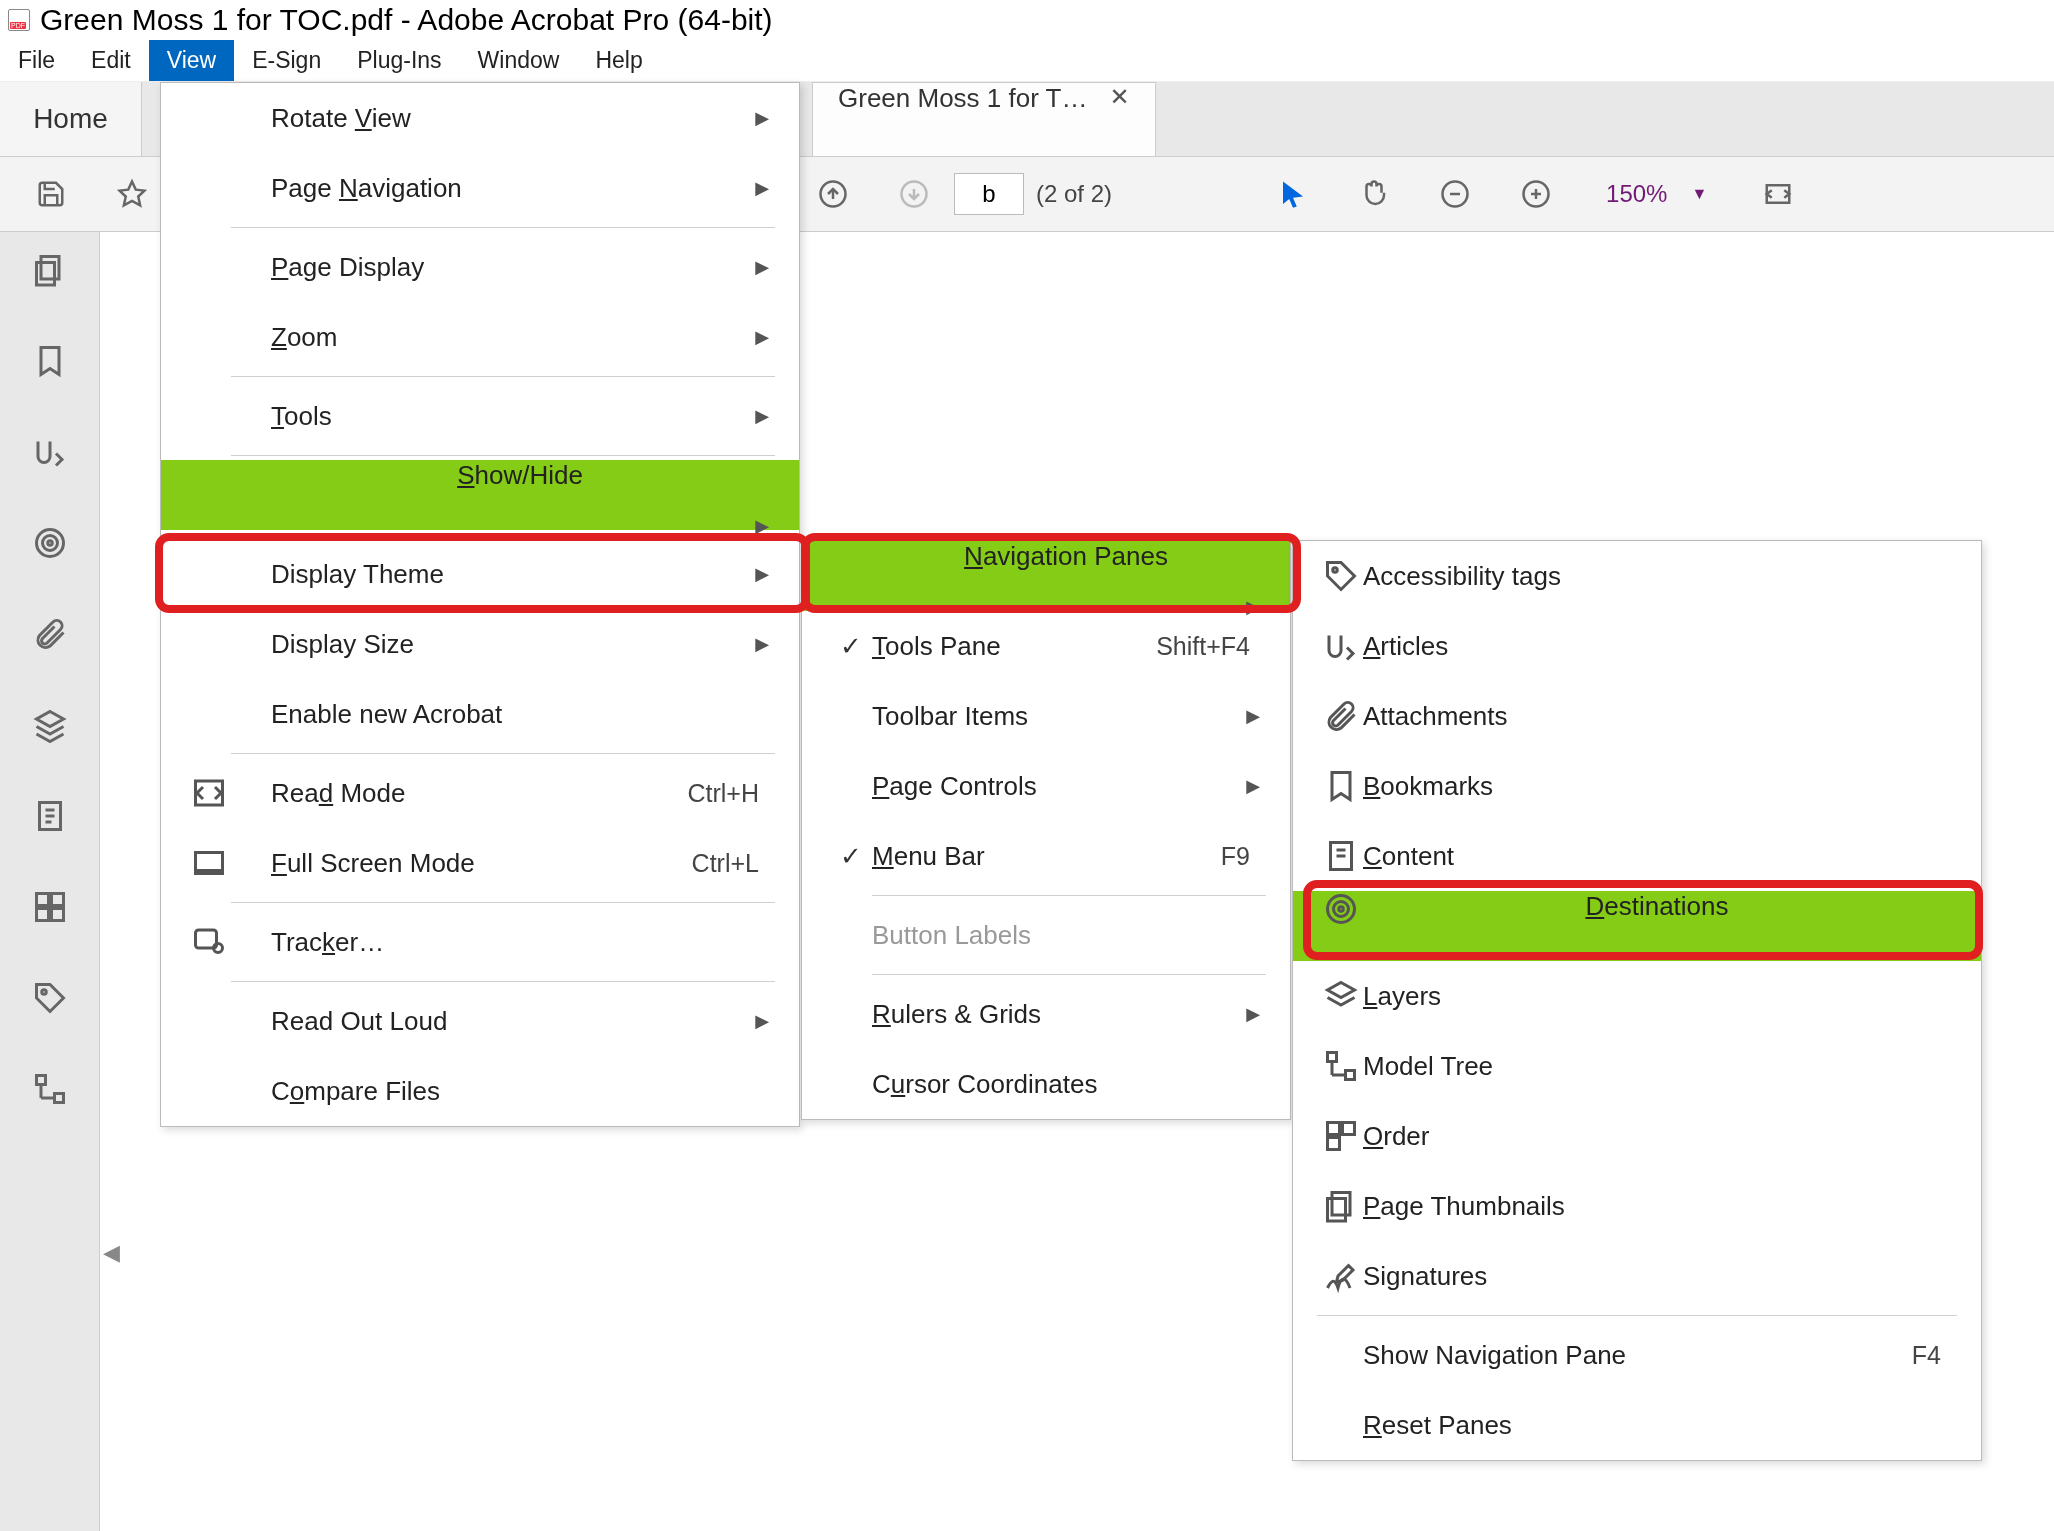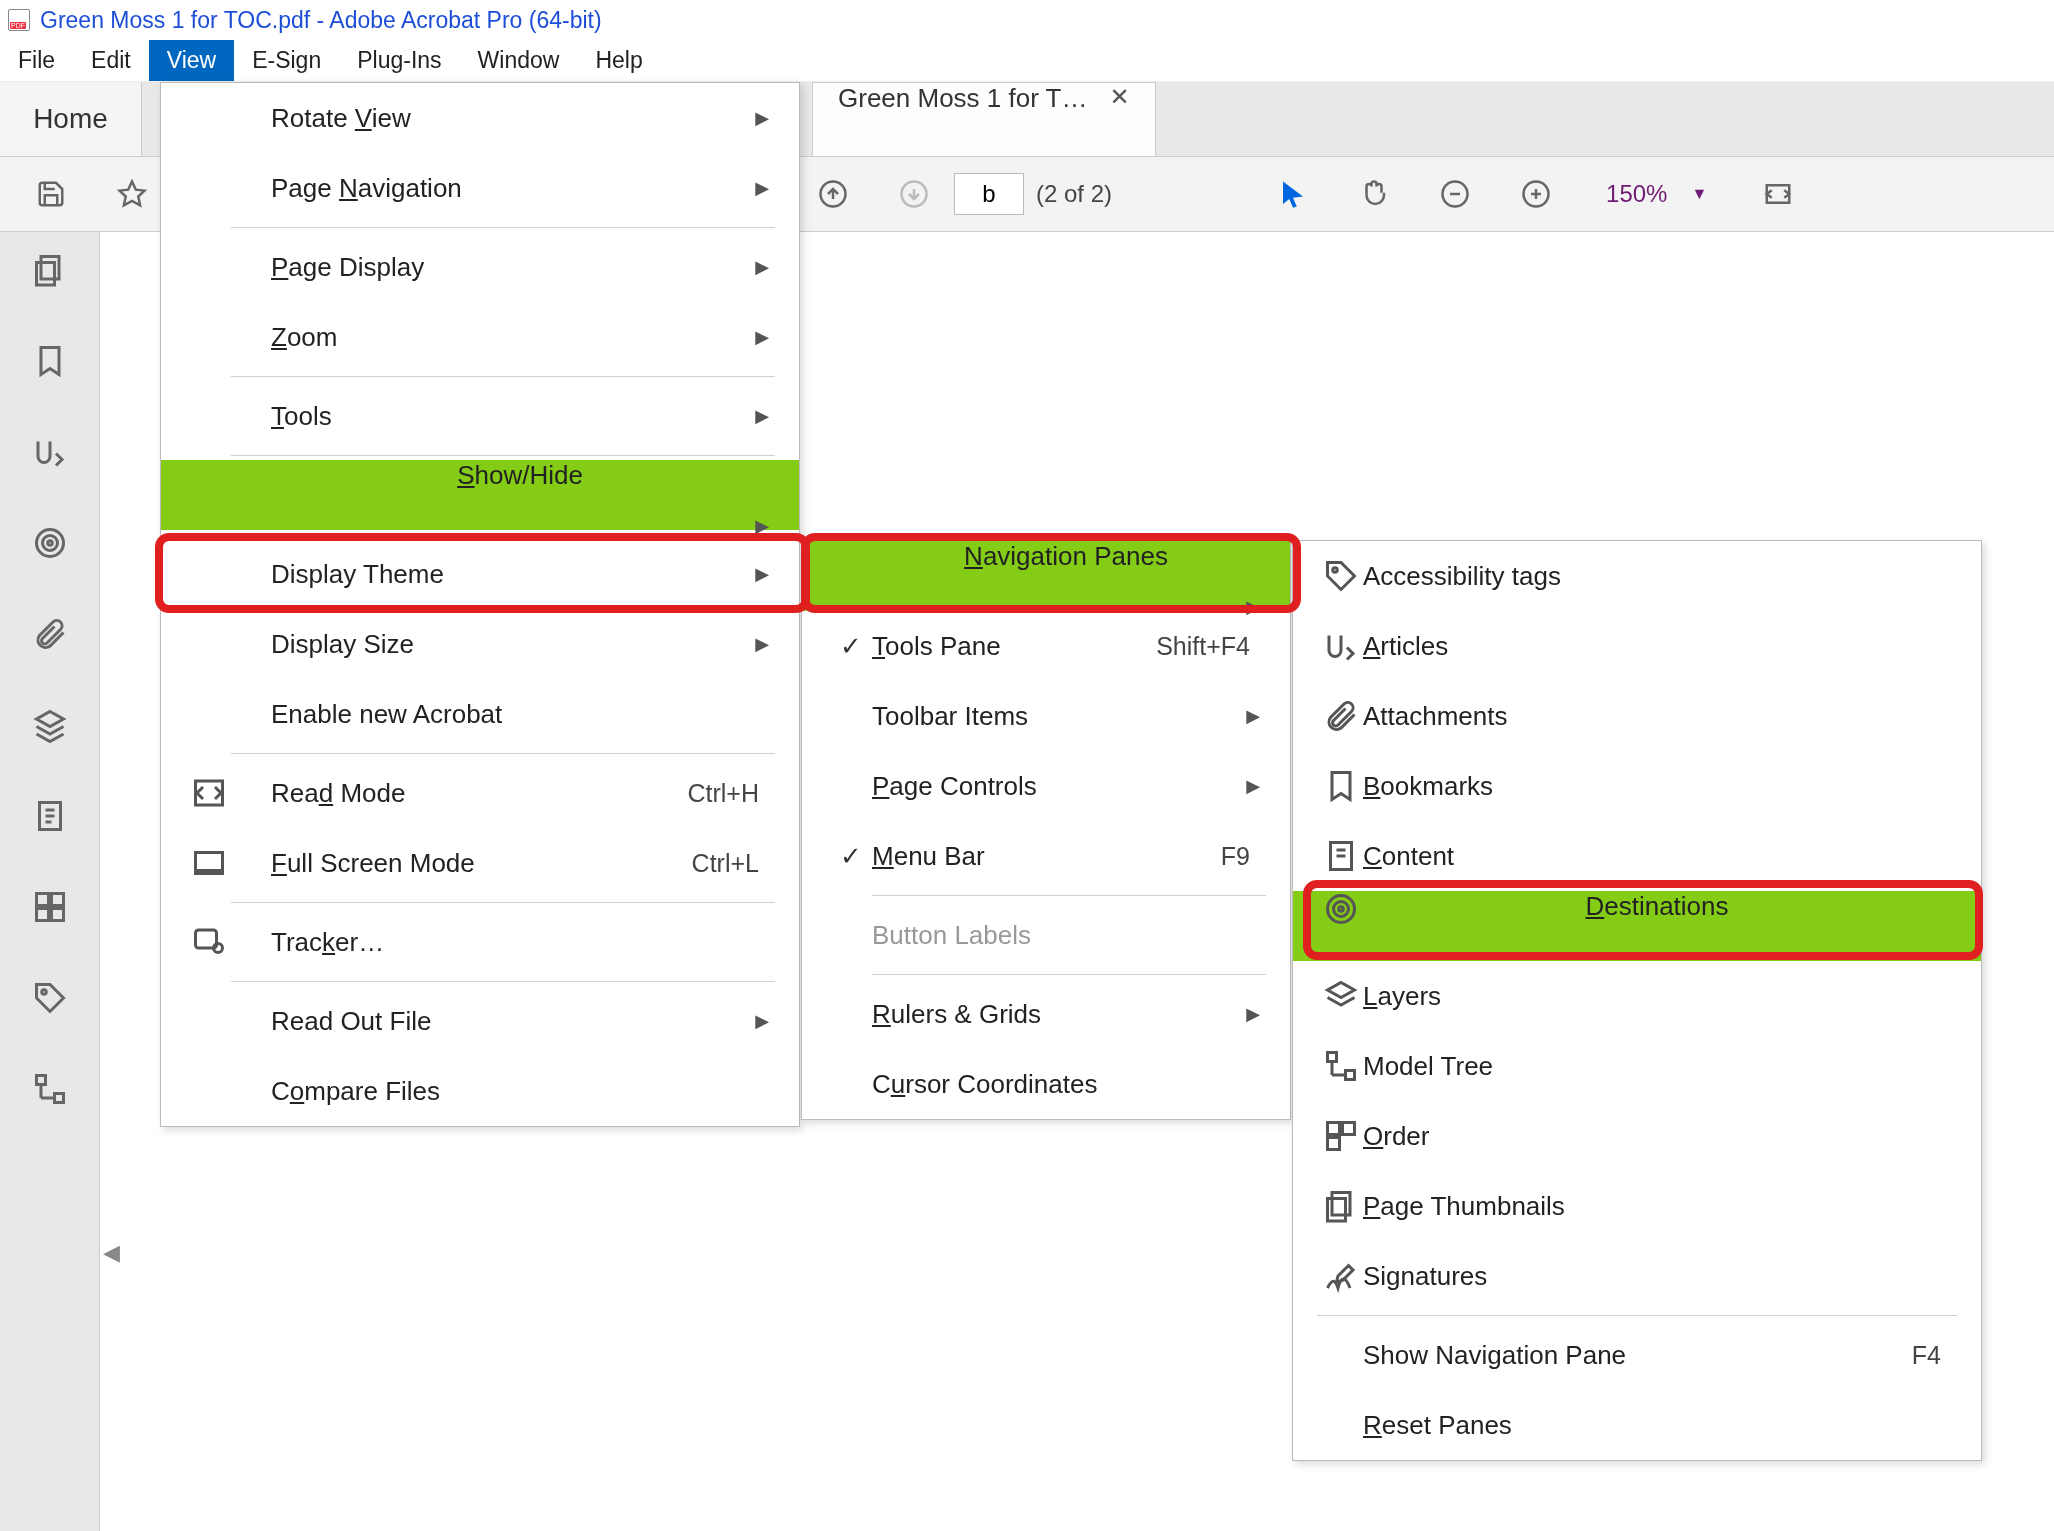--- a/index.html
+++ b/index.html
@@ -1,21 +1,21 @@
 <!DOCTYPE html>
 <html><head>
 <meta charset="utf-8">
 <style>
 * { box-sizing: border-box; margin: 0; padding: 0; font-family: "Segoe UI", Arial, sans-serif; }
 body { width: 2054px; height: 1531px; background: #fff; overflow: hidden; position: relative; }
 
 .titlebar { height: 40px; display: flex; align-items: center; padding: 0 8px; background: #fff; }
 .titlebar .pdf-icon { width: 22px; height: 22px; margin-right: 10px; border:1.5px solid #888; border-radius:2px; position:relative; }
 .titlebar .pdf-icon::before { content:"PDF"; font-size:7px; color:#fff; background:#e34; position:absolute; bottom:1px; left:1px; padding:0 1px; border-radius:1px;}
-.titlebar-text { font-size: 23px; color: #1d4ed8; }
+.titlebar-text { font-size: 30px; color: #000000; }
 
 .menubar { height: 42px; display: flex; align-items: stretch; background: #fff; border-bottom: 1px solid #eee; }
 .menubar .menu-item { padding: 0 18px; display:flex; align-items:center; font-size: 23px; color: #222; }
 .menubar .menu-item.active { background: #0067c0; color: #fff; }
 
 .tabbar { height: 75px; display: flex; align-items: stretch; background: #e8e8e8; border-bottom: 1px solid #ccc; padding-left:0; }
 .tabbar .home-tab { width:142px; background:#f5f5f5; display:flex; align-items:center; justify-content:center; font-size:28px; color:#333; border-right:1px solid #ccc;}
 .tabbar .tab-spacer { flex:0 0 670px; }
 .tabbar .file-tab { background:#fdfdfd; display:flex; align-items:flex-start; height:100%; padding:0 25px; font-size:26px; color:#333; border-top:1px solid #ccc; border-right:1px solid #ccc; border-left:1px solid #ccc;}
 .tabbar .file-tab .close-x { margin-left:22px; font-size:24px; color:#555;}
@@ -272,21 +272,21 @@
   <div class="m-separator"></div>
   <div class="m-item">
     <svg class="lead-icon" viewBox="0 0 24 24" fill="none" stroke="currentColor" stroke-width="2">
         <rect x="3" y="4" width="14" height="12" rx="2"></rect>
         <circle cx="18" cy="16" r="3"></circle>
       </svg>
     <span>Trac<u>k</u>er…</span>
   </div>
   <div class="m-separator"></div>
   <div class="m-item">
-      <span>Read Out File</span>
+      <span>Read Out Loud</span>
       <span class="arrow-r">▶</span>
     </div>
   <div class="m-item">
       <span>C<u>o</u>mpare Files</span>
     </div>
 </div>
 
 <div class="menu-dropdown" id="showhide-menu">
   <div class="m-item indent highlighted">
       <span><u>N</u>avigation Panes</span>

